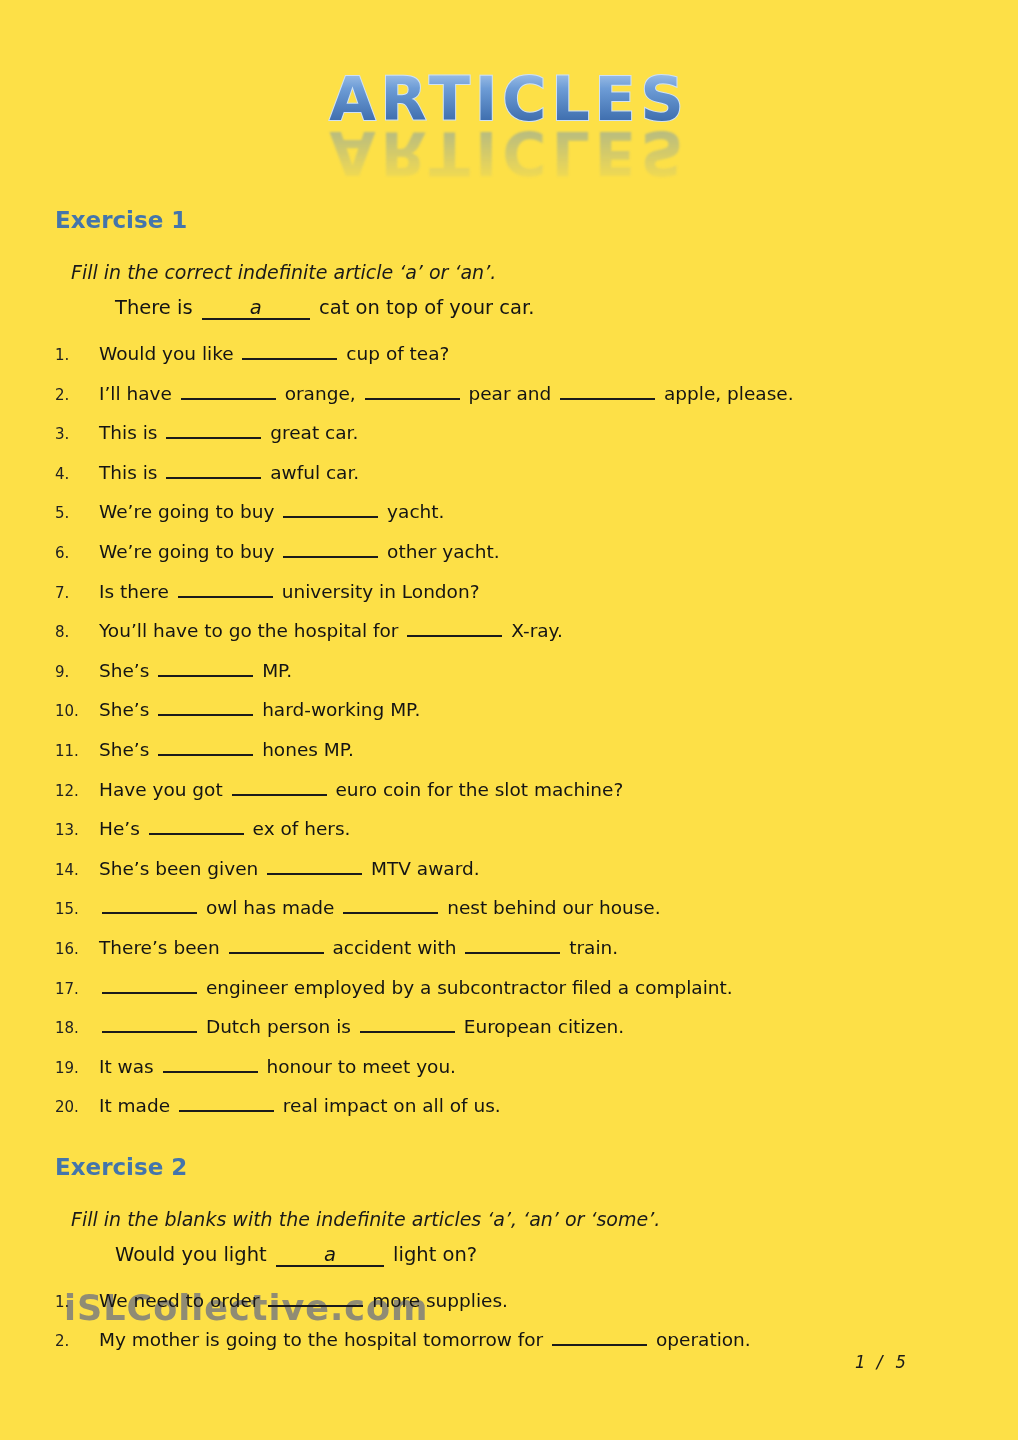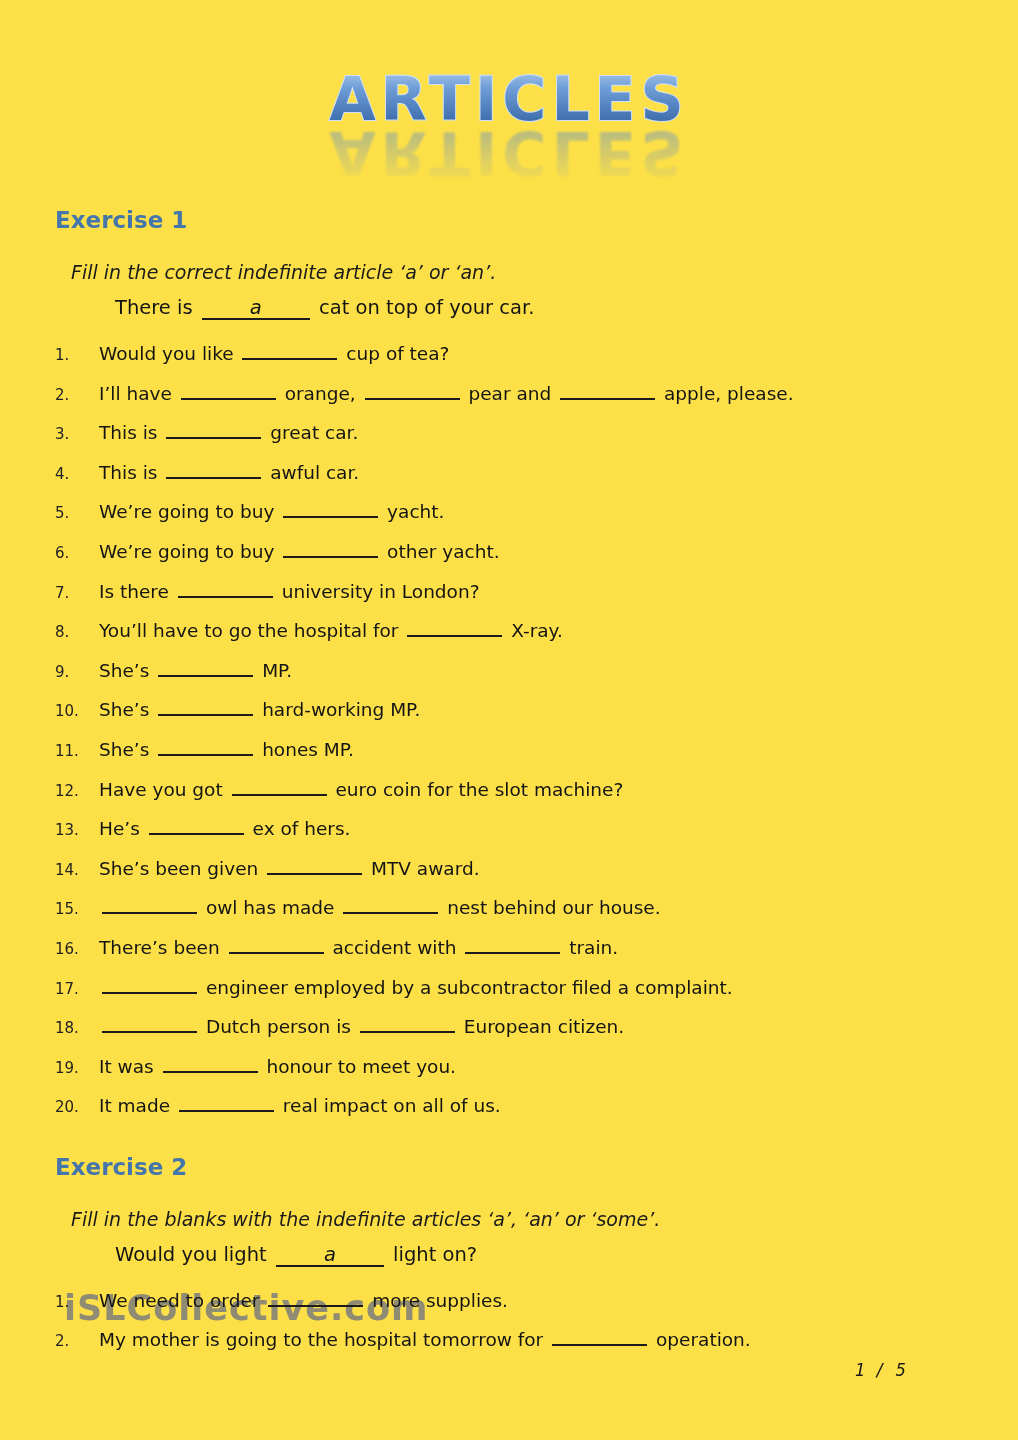--- a/index.html
+++ b/index.html
@@ -102,21 +102,20 @@
 
   
   .page-number {
     position: absolute;
     right: 112px;
     top: 1352px;
     font-family: "DejaVu Sans Mono", monospace;
     font-style: italic;
     font-size: 17px;
     color: #1a1a1a;
-    margin-top: 8px;
   }
 </style>
 </head>
 <body>
 
 <div class="page">
 
   <div class="title-wrap">
     <svg class="title-svg" width="560" height="122" viewBox="0 0 560 122">
       <defs>

